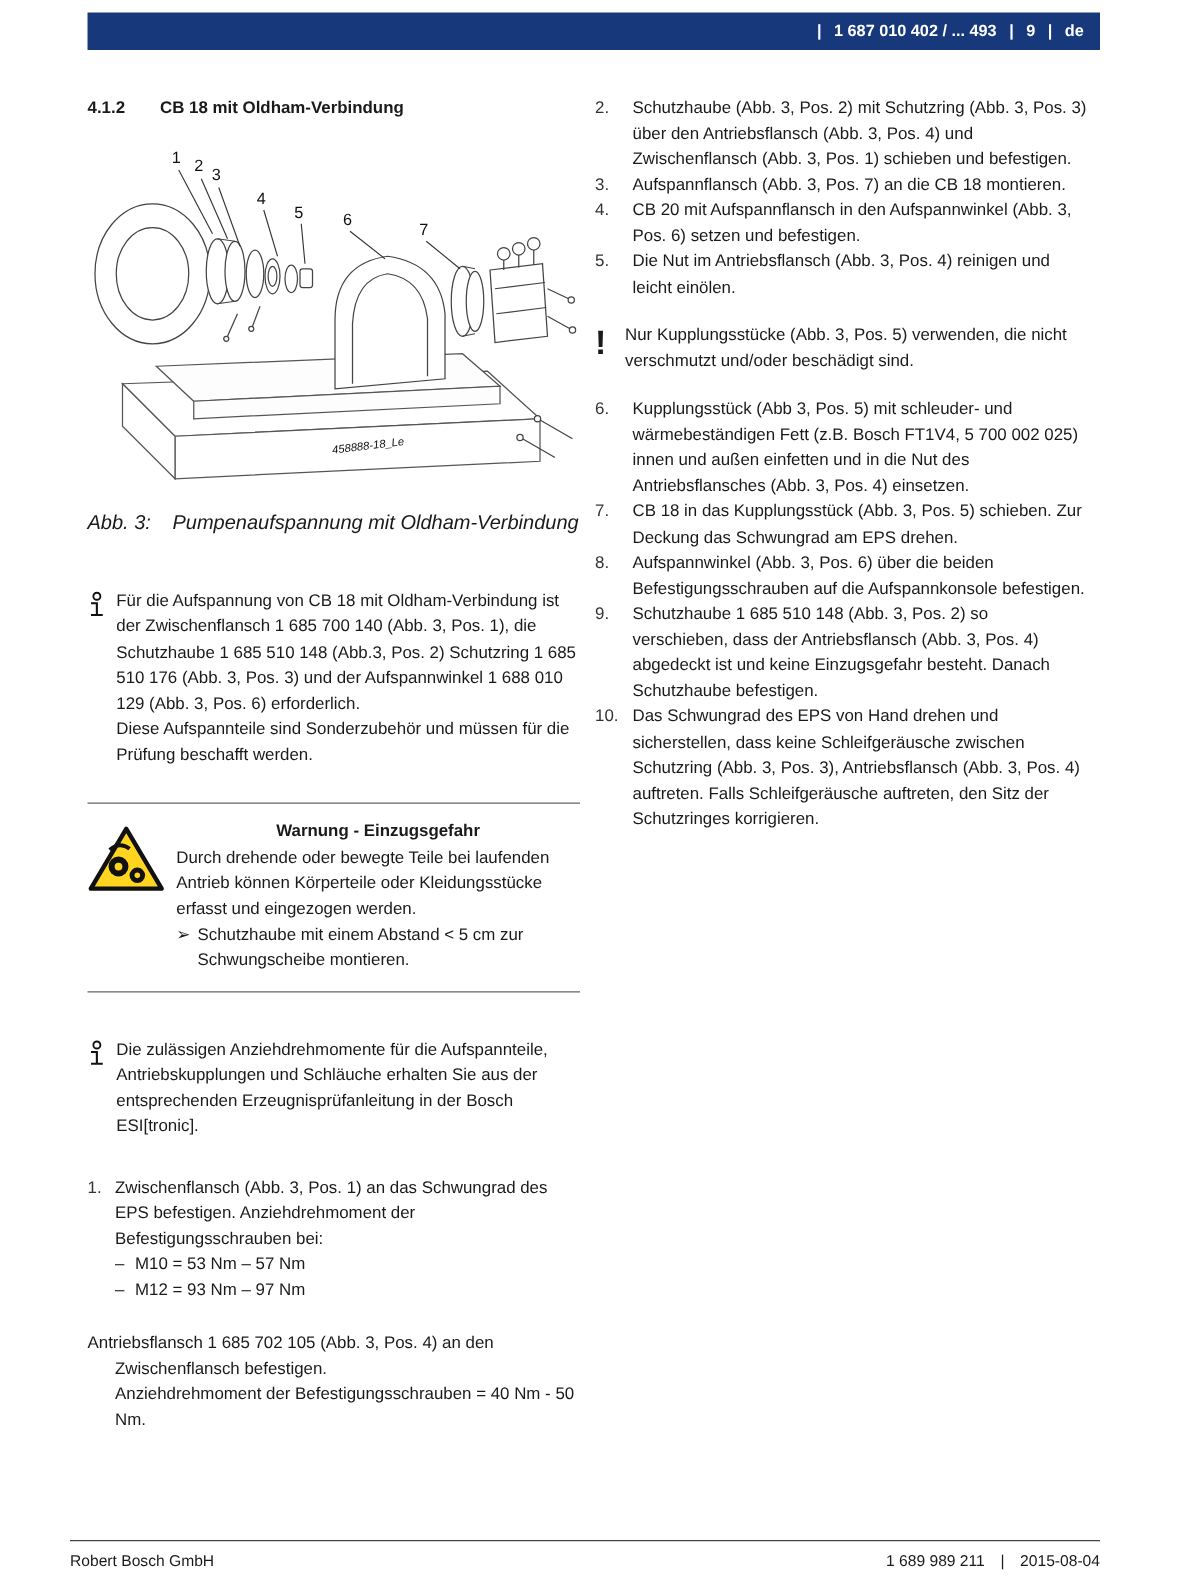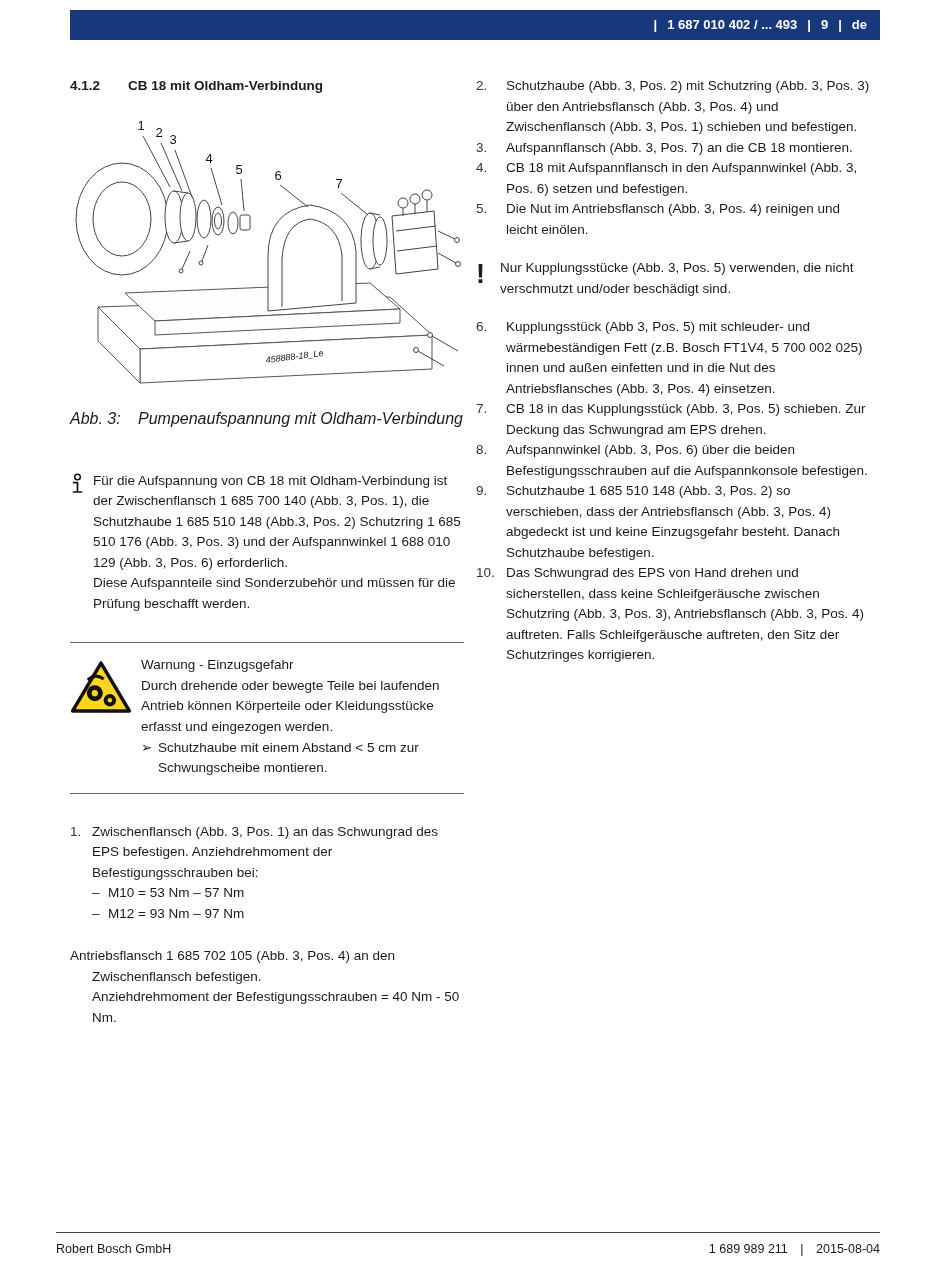--- a/index.html
+++ b/index.html
@@ -40,21 +40,21 @@
   .note-icon { width:23px; flex:0 0 23px; padding-top:2px; }
   .note-text { flex:1; }
   .preline { white-space:pre-line; }
 
   .warning {
     margin-top:28px; border-top:1px solid #666; border-bottom:1px solid #666;
     padding:12px 0 14px; display:flex;
   }
   .warn-icon { width:71px; flex:0 0 71px; padding-top:4px; }
   .warn-body { flex:1; }
-  .warn-title { font-weight:normal; }
+  .warn-title { font-weight:bold;text-align:center; }
   .warn-bullet { display:flex; }
   .bullet-sym { width:17px; flex:0 0 17px; }
 
   .steps-left { margin-top:28px; }
   .step { display:flex; }
   .step-num { width:22px; flex:0 0 22px; color:#333; }
   .step-text { flex:1; }
   .torque-list { margin-left:22px; }
   .torque { display:flex; }
   .torque .dash { width:16px; flex:0 0 16px; }
@@ -223,20 +223,29 @@
         <div class="warn-body">
           <div class="warn-title">Warnung - Einzugsgefahr</div>
           <div>Durch drehende oder bewegte Teile bei laufenden Antrieb können Körperteile oder Kleidungsstücke erfasst und eingezogen werden.</div>
           <div class="warn-bullet">
             <span class="bullet-sym">➢</span>
             <span>Schutzhaube mit einem Abstand &lt; 5 cm zur Schwungscheibe montieren.</span>
           </div>
         </div>
       </div>
 
+      <div class="note note-2">
+        <span class="note-icon">
+          <svg width="15" height="23" viewBox="0 0 16 24">
+            <circle cx="8" cy="4" r="3" fill="none" stroke="#111" stroke-width="1.6"></circle>
+            <path d="M3,10 h5 v10 M3,20 h10" stroke="#111" stroke-width="1.8" fill="none"></path>
+          </svg>
+        </span>
+        <span class="note-text">Die zulässigen Anziehdrehmomente für die Aufspannteile, Antriebskupplungen und Schläuche erhalten Sie aus der entsprechenden Erzeugnisprüfanleitung in der Bosch ESI[tronic].</span>
+      </div>
 
       <div class="steps-left">
         <div class="step">
           <span class="step-num">1.</span>
           <span class="step-text">Zwischenflansch (Abb. 3, Pos. 1) an das Schwungrad des EPS befestigen. Anziehdrehmoment der Befestigungsschrauben bei:</span>
         </div>
         <div class="torque-list">
           <div class="torque">
             <span class="dash">–</span>
             <span>M10 = 53 Nm – 57 Nm</span>
@@ -258,21 +267,21 @@
       <div class="rstep">
         <span class="rstep-num">2.</span>
         <span class="rstep-text">Schutzhaube (Abb. 3, Pos. 2) mit Schutzring (Abb. 3, Pos. 3) über den Antriebsflansch (Abb. 3, Pos. 4) und Zwischenflansch (Abb. 3, Pos. 1) schieben und befestigen.</span>
       </div>
       <div class="rstep">
         <span class="rstep-num">3.</span>
         <span class="rstep-text">Aufspannflansch (Abb. 3, Pos. 7) an die CB 18 montieren.</span>
       </div>
       <div class="rstep">
         <span class="rstep-num">4.</span>
-        <span class="rstep-text">CB 18 mit Aufspannflansch in den Aufspannwinkel (Abb. 3, Pos. 6) setzen und befestigen.</span>
+        <span class="rstep-text">CB 20 mit Aufspannflansch in den Aufspannwinkel (Abb. 3, Pos. 6) setzen und befestigen.</span>
       </div>
       <div class="rstep">
         <span class="rstep-num">5.</span>
         <span class="rstep-text">Die Nut im Antriebsflansch (Abb. 3, Pos. 4) reinigen und leicht einölen.</span>
       </div>
 
       <div class="attention">
         <span class="attn-icon">!</span>
         <span class="attn-text">Nur Kupplungsstücke (Abb. 3, Pos. 5) verwenden, die nicht verschmutzt und/oder beschädigt sind.</span>
       </div>

